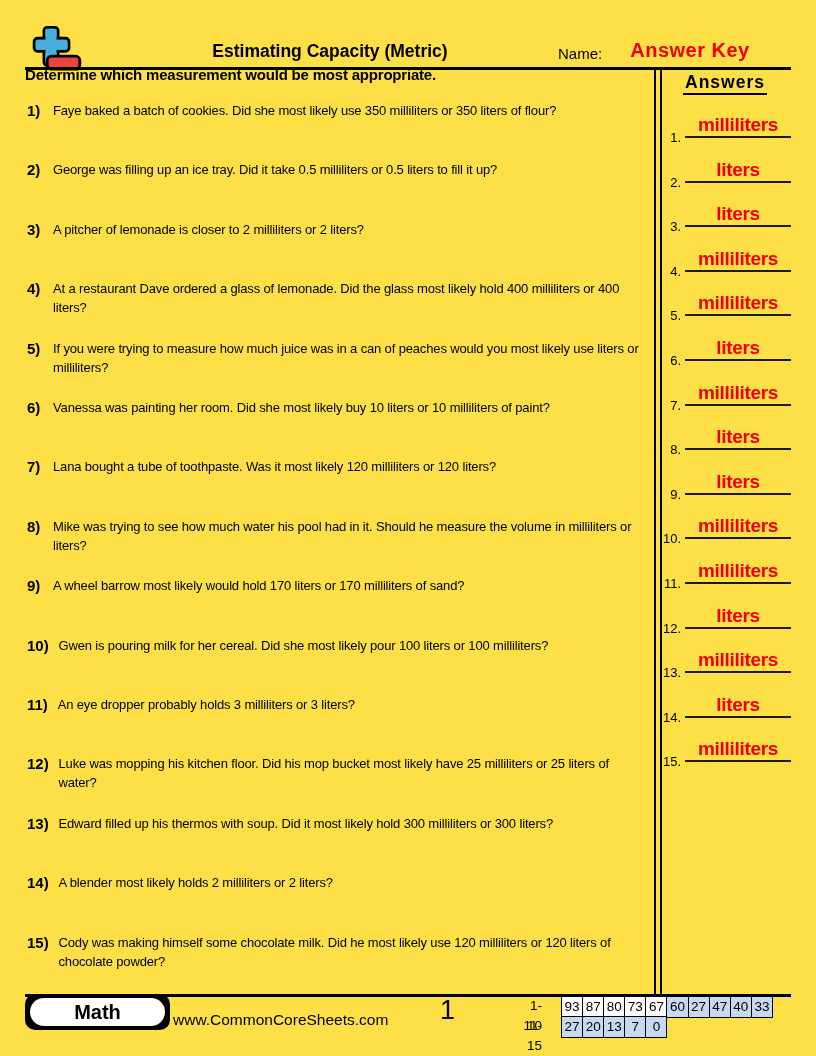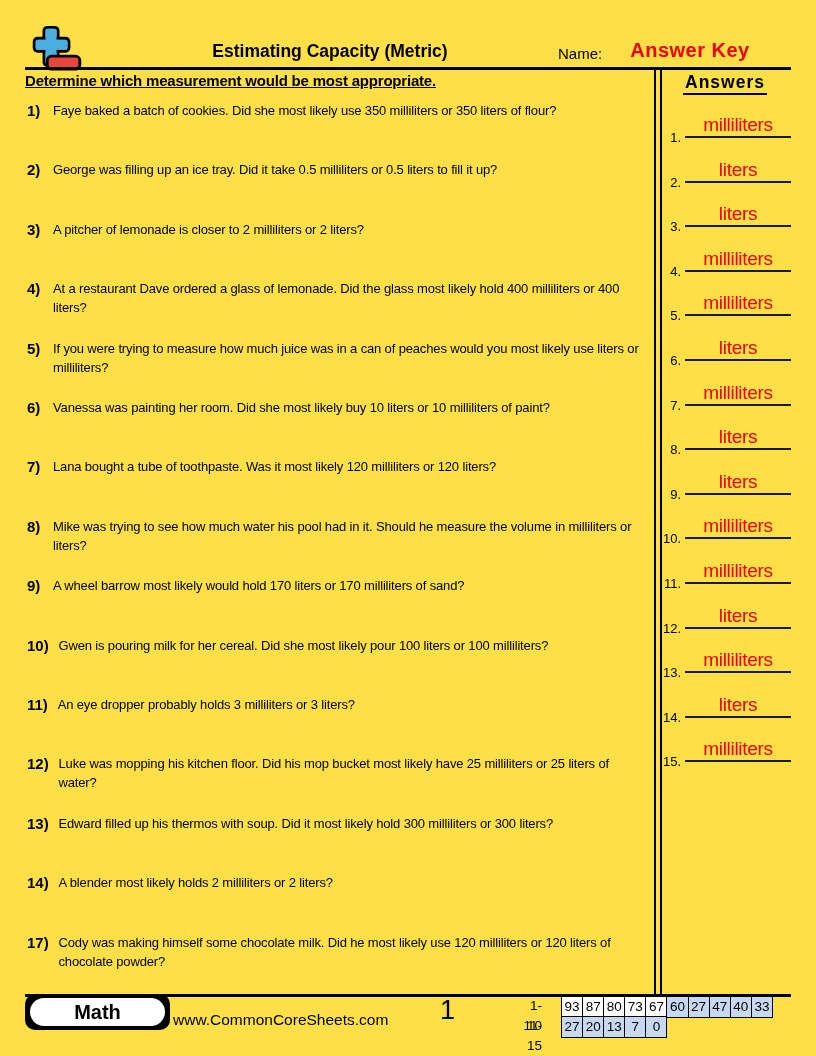--- a/index.html
+++ b/index.html
@@ -19,22 +19,22 @@
     position:absolute; left:120px; top:41px; width:420px;
     text-align:center; font-size:17.5px; font-weight:bold; letter-spacing:0px;
   }
   .name-label { position:absolute; left:558px; top:45px; font-size:15px; }
   .name-value {
     position:absolute; left:622px; top:39px; width:136px; text-align:center;
     font-size:20px; font-weight:bold; color:#ee0000; letter-spacing:0.5px;
   }
   .header-rule { position:absolute; left:25px; top:67px; width:766px; height:3px; background:#000; }
   .instructions {
-    position:absolute; left:25px; top:72px; width:620px;
-    font-size:15px; font-weight:bold; letter-spacing:-0.2px;text-decoration:underline;
+    position:absolute; left:25px; top:66px; width:620px;
+    font-size:15px; font-weight:bold; letter-spacing:-0.2px;
   }
 
   
   .col-divider {
     position:absolute; left:654px; top:70px; height:926px; width:8px;
     border-left:2.5px solid #000; border-right:2.5px solid #000;
   }
 
   
   .questions { position:absolute; left:27px; top:0; width:622px; }
@@ -54,21 +54,21 @@
   .a-line {
     position:absolute; left:30px; bottom:0; width:106px; height:27px;
     border-bottom:2px solid #1a1a1a;
   }
   .a-num {
     position:absolute; left:0; width:26px; bottom:-7px; text-align:right;
     font-size:13px;
   }
   .a-val {
     position:absolute; left:30px; width:106px; bottom:2px; text-align:center;
-    font-size:19px; font-weight:normal; color:#ee0000; letter-spacing:-0.3px;
+    font-size:19px; font-weight:bold; color:#ee0000; letter-spacing:-0.3px;
     white-space:nowrap;
   }
 
   
   .footer-rule { position:absolute; left:25px; top:994px; width:766px; height:2.5px; background:#000; }
   .subject-badge {
     position:absolute; left:25px; top:994px; width:145px; height:36px;
     background:#000; border-radius:10px;
   }
   .subject-badge .oval {
@@ -172,21 +172,21 @@
       </div>
     <div class="q-row" style="top:814px">
         <span class="q-num">13)</span>
         <span class="q-text">Edward filled up his thermos with soup. Did it most likely hold 300 milliliters or 300 liters?</span>
       </div>
     <div class="q-row" style="top:873px">
         <span class="q-num">14)</span>
         <span class="q-text">A blender most likely holds 2 milliliters or 2 liters?</span>
       </div>
     <div class="q-row" style="top:933px">
-        <span class="q-num">17)</span>
+        <span class="q-num">15)</span>
         <span class="q-text">Cody was making himself some chocolate milk. Did he most likely use 120 milliliters or 120 liters of chocolate powder?</span>
       </div>
   </div>
 
   <div class="answers">
     <div class="answers-heading"><span>Answers</span></div>
 
     <div class="a-row" style="top:111px">
         <span class="a-num">1.</span>
         <span class="a-val">milliliters</span>

